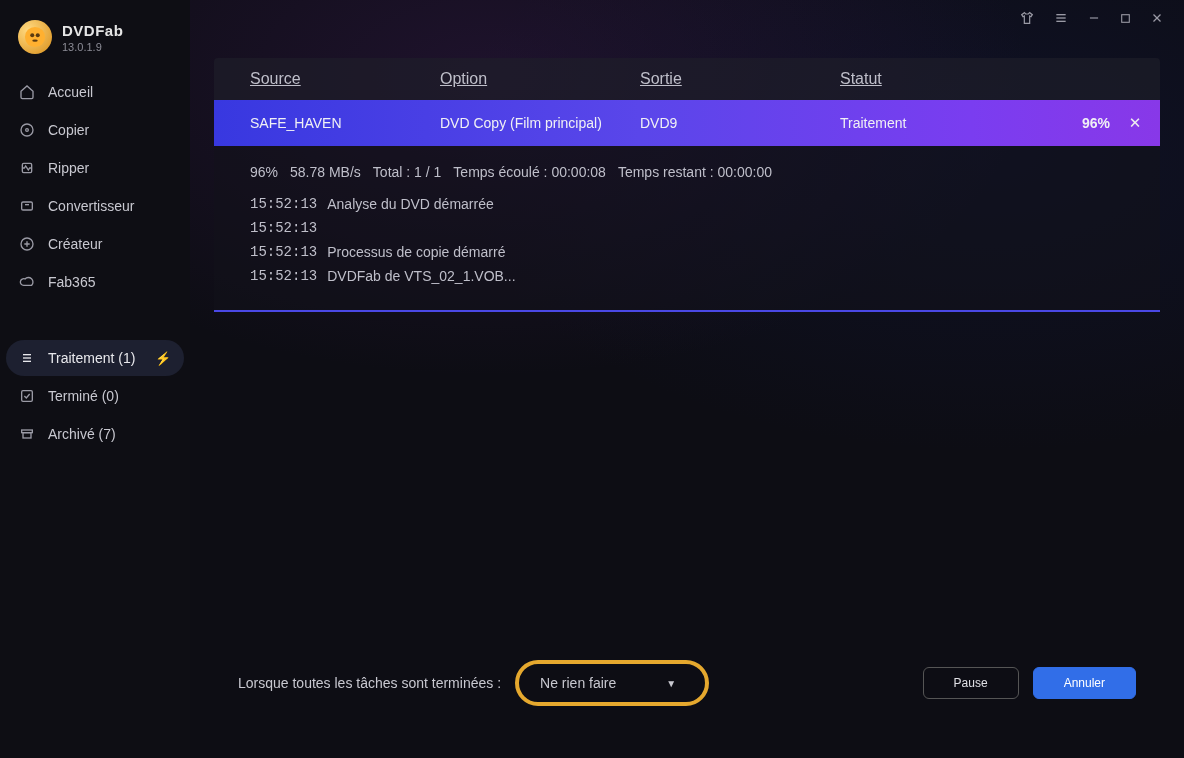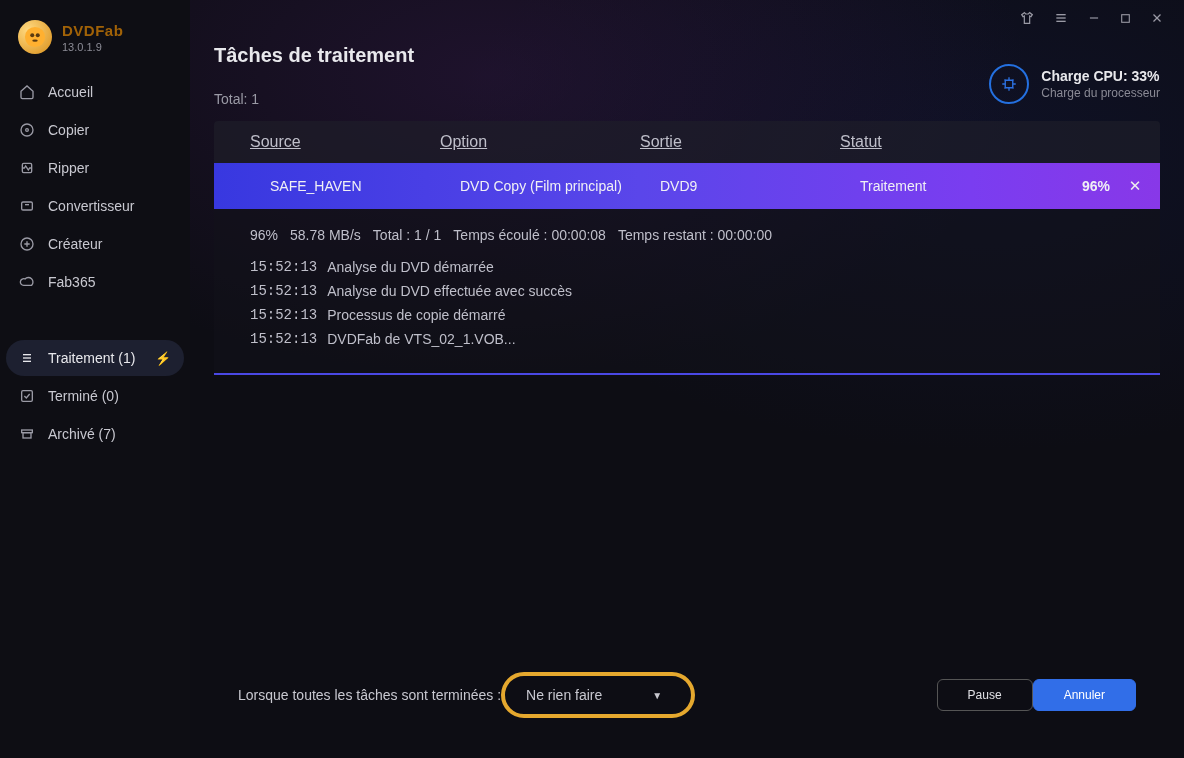--- a/index.html
+++ b/index.html
@@ -20,21 +20,21 @@
   padding-top: 20px;
 }
 .logo-block { display: flex; align-items: center; gap: 10px; padding: 0 16px 20px 18px; }
 .logo-circle {
   width: 34px; height: 34px;
   border-radius: 50%;
   background: radial-gradient(circle at 30% 30%, #ffd980, #d98f1a);
   display: flex; align-items: center; justify-content: center;
   font-size: 18px;
 }
-.brand-text .brand-name { color: #a16207; font-weight: 700; font-size: 15px; letter-spacing: .5px; }
+.brand-text .brand-name { color: #e5e5e5; font-weight: 700; font-size: 15px; letter-spacing: .5px; }
 .brand-text .brand-version { color: #8c8c96; font-size: 11px; margin-top: 2px; }
 .nav { display: flex; flex-direction: column; gap: 2px; text-align: center; }
 .nav-spacer { height: 36px; }
 .nav-item {
   display: flex; align-items: center; gap: 12px;
   padding: 10px 18px; font-size: 14px; color: #c8c8d0;
   cursor: pointer; border-radius: 0;
 }
 .nav-item.active { background: #1d2030; color: #e8e8ec; border-radius: 18px; margin: 0 6px; padding: 10px 12px; }
 .nav-item .icon { width: 18px; display: inline-flex; justify-content: center; font-size: 14px; color: #9a9aa5; }
@@ -81,39 +81,39 @@
   background: rgba(30,30,42,.65);
   padding: 12px 0 12px 36px;
   font-size: 16px; color: #bfbfca;
   border-radius: 4px 4px 0 0;
   text-decoration: underline;
 }
 .row {
   display: grid;
   grid-template-columns: 190px 200px 200px 220px 1fr 38px;
   background: linear-gradient(90deg, #3838e0 0%, #5a46ea 45%, #7a3df0 80%, #8838e8 100%);
-  padding: 14px 0 14px 56px;
+  padding: 14px 0 14px 36px;
   color: #f0f0f5; font-size: 14px;
   align-items: center;
 }
 .row .pct { font-weight: 600; text-align: right; padding-right: 12px; }
 .row .close { color: #eee; cursor: pointer; font-size: 15px; text-align: center; padding-right: 12px; }
 .log-area {
   background: rgba(18,18,26,.5);
   padding: 18px 36px 22px 36px;
   font-size: 14px; color: #bfbfca;
   border-bottom: 2px solid #4a48e5;
 }
 .stat-line { display: flex; gap: 12px; margin-bottom: 12px; }
 .log-line { display: flex; gap: 10px; padding: 4px 0; }
 .log-time { color: #bfbfca; font-family: Liberation Mono, monospace; }
 .footer {
   margin-top: auto;
-  padding: 20px 24px 40px 24px;
-  display: flex; align-items: center; 
+  padding: 20px 24px 52px 24px;
+  display: flex; align-items: center; gap: 14px;
 }
 .footer-label { color: #c8c8d0; font-size: 14px; }
 .select-wrap {
   position: relative;
   border: 4px solid #e5a82e;
   border-radius: 28px;
   padding: 4px 8px;
 }
 .select-inner {
   background: transparent;
@@ -268,39 +268,20 @@
     <span class="tb-icon">
         <svg width="14" height="14" viewBox="0 0 24 24" stroke="currentColor" stroke-width="2">
           <line x1="6" y1="6" x2="18" y2="18"></line>
           <line x1="18" y1="6" x2="6" y2="18"></line>
         </svg>
       </span>
   </div>
 
   <div class="content">
 
-    <div class="header-row">
-      <div>
-        <div class="page-title">Tâches de traitement</div>
-        <div class="total-line">Total: 1</div>
-      </div>
-
-      <div class="cpu-block">
-        <div class="cpu-ring">
-            <svg width="18" height="18" viewBox="0 0 24 24" fill="none" stroke="currentColor" stroke-width="1.8">
-              <rect x="7" y="7" width="10" height="10" rx="1"></rect>
-              <path d="M12 3v4M12 17v4M3 12h4M17 12h4M6 6l2 2M18 6l-2 2M6 18l2-2M18 18l-2-2"></path>
-            </svg>
-          </div>
-        <div class="cpu-text">
-          <div class="cpu-title">Charge CPU: 33%</div>
-          <div class="cpu-sub">Charge du processeur</div>
-        </div>
-      </div>
-    </div>
 
     <div class="table">
       <div class="thead">
         <div>Source</div>
         <div>Option</div>
         <div>Sortie</div>
         <div>Statut</div>
         <div></div>
           <div></div>
       </div>
@@ -321,21 +302,20 @@
           <span>Total : 1 / 1</span>
           <span>Temps écoulé : 00:00:08</span>
           <span>Temps restant : 00:00:00</span>
         </div>
         <div class="log-line">
           <span class="log-time">15:52:13</span>
           <span>Analyse du DVD démarrée</span>
         </div>
         <div class="log-line">
           <span class="log-time">15:52:13</span>
-          <span>Analyse du DVD effectuée avec succès</span>
         </div>
         <div class="log-line">
           <span class="log-time">15:52:13</span>
           <span>Processus de copie démarré</span>
         </div>
         <div class="log-line">
           <span class="log-time">15:52:13</span>
           <span>DVDFab de VTS_02_1.VOB...</span>
         </div>
       </div>

